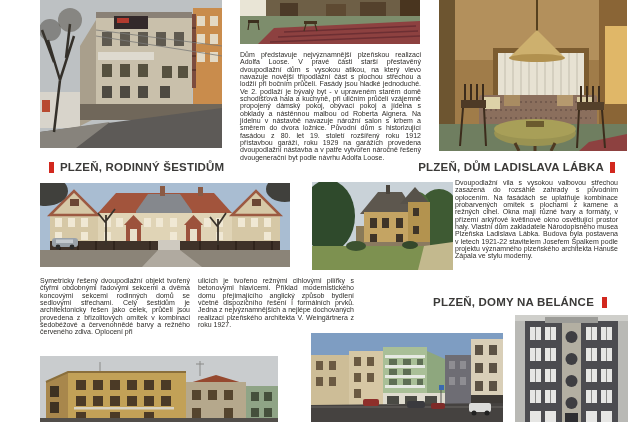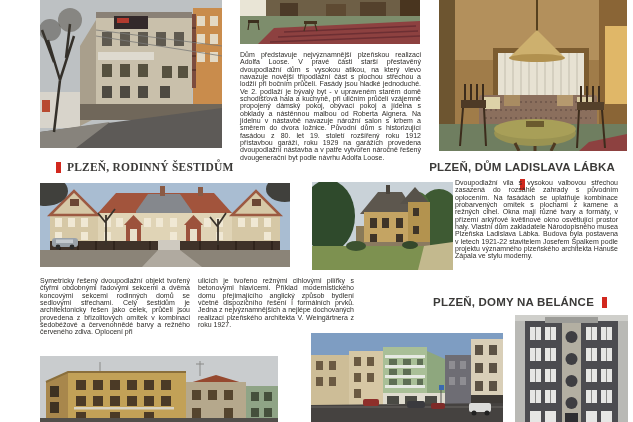--- a/index.html
+++ b/index.html
@@ -111,26 +111,26 @@
     <rect x="138" y="102" width="27" height="8" fill="#54402a"></rect>
     <path d="M142 102v-16M148 102v-16M154 102v-16M160 102v-16M140 110l-2 38M163 110l3 38" stroke="#3c2c1c" stroke-width="2"></path>
     <ellipse cx="96" cy="133" rx="41" ry="13" fill="#9a9352"></ellipse>
     <ellipse cx="96" cy="129" rx="41" ry="10" fill="#a89f58"></ellipse>
     <rect x="87" y="121" width="18" height="6" fill="#6b5a2e"></rect>
     <path d="M76 143l4 8M116 143l-4 8M96 146v5" stroke="#4e3a22" stroke-width="3"></path>
   </svg>
 
   <div class="body-text" style="left:240px;top:51px;width:181px;">Dům představuje nejvýznamnější plzeňskou realizaci Adolfa Loose. V pravé části starší přestavěný dvoupodlažní dům s vysokou atikou, na který vlevo navazuje novější třípodlažní část s plochou střechou a lodžií při bočním průčelí. Fasády jsou hladké jednoduché. Ve 2. podlaží je bývalý byt - v upraveném starém domě schodišťová hala a kuchyně, při uličním průčelí vzájemně propojený dámský pokoj, obývací pokoj a jídelna s obklady a nástěnnou malbou od Roberta Aignera. Na jídelnu v nástavbě navazuje nárožní salon s krbem a směrem do dvora ložnice. Původní dům s historizující fasádou z 80. let 19. století rozšířený roku 1912 přístavbou garáží, roku 1929 na garážích provedena dvoupodlažní nástavba a v patře vytvořen náročně řešený dvougenerační byt podle návrhu Adolfa Loose.</div>
 
-  <div class="heading" style="left:56px;top:161px;font-family:Liberation Serif, serif;">
+  <div class="heading" style="left:49px;top:161px;">
     <span class="red-sq"></span>
     <span>PLZEŇ, RODINNÝ ŠESTIDŮM</span>
   </div>
 
-  <div class="heading" style="right:18px;top:161px;flex-direction:column;">
+  <div class="heading" style="right:18px;top:161px;">
     <span>PLZEŇ, DŮM LADISLAVA LÁBKA</span>
     <span class="red-sq"></span>
   </div>
 
   <svg class="photo" style="left:40px;top:183px;" width="250" height="84" viewBox="0 0 250 84">
     <rect width="250" height="84" fill="#a9bdd2"></rect>
     <rect x="10" y="30" width="230" height="32" fill="#e0d4b6"></rect>
     <polygon points="58,30 76,10 174,10 192,30" fill="#a2543c"></polygon>
     <polygon points="96,28 108,11 140,11 152,28 152,30 96,30" fill="#85888d"></polygon>
     <rect x="120" y="3" width="5" height="10" fill="#8a5a44"></rect>

